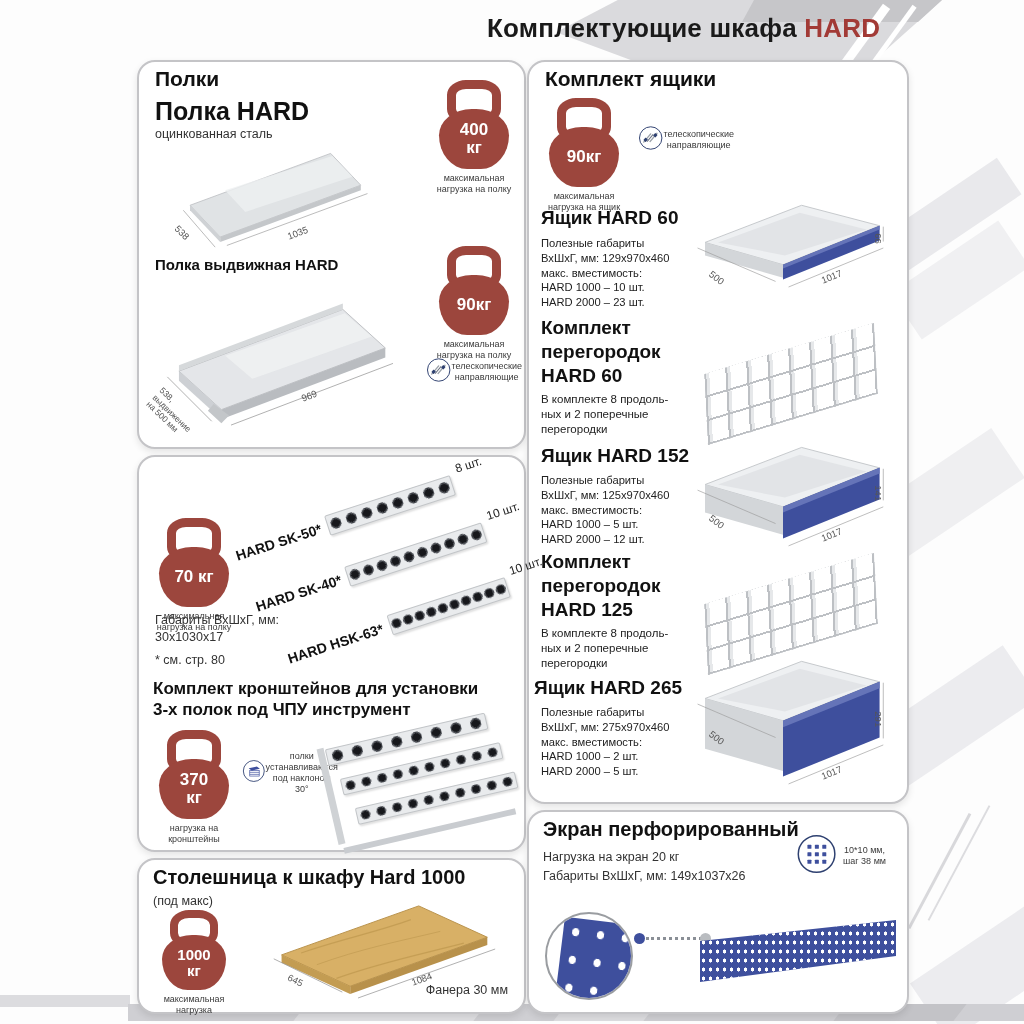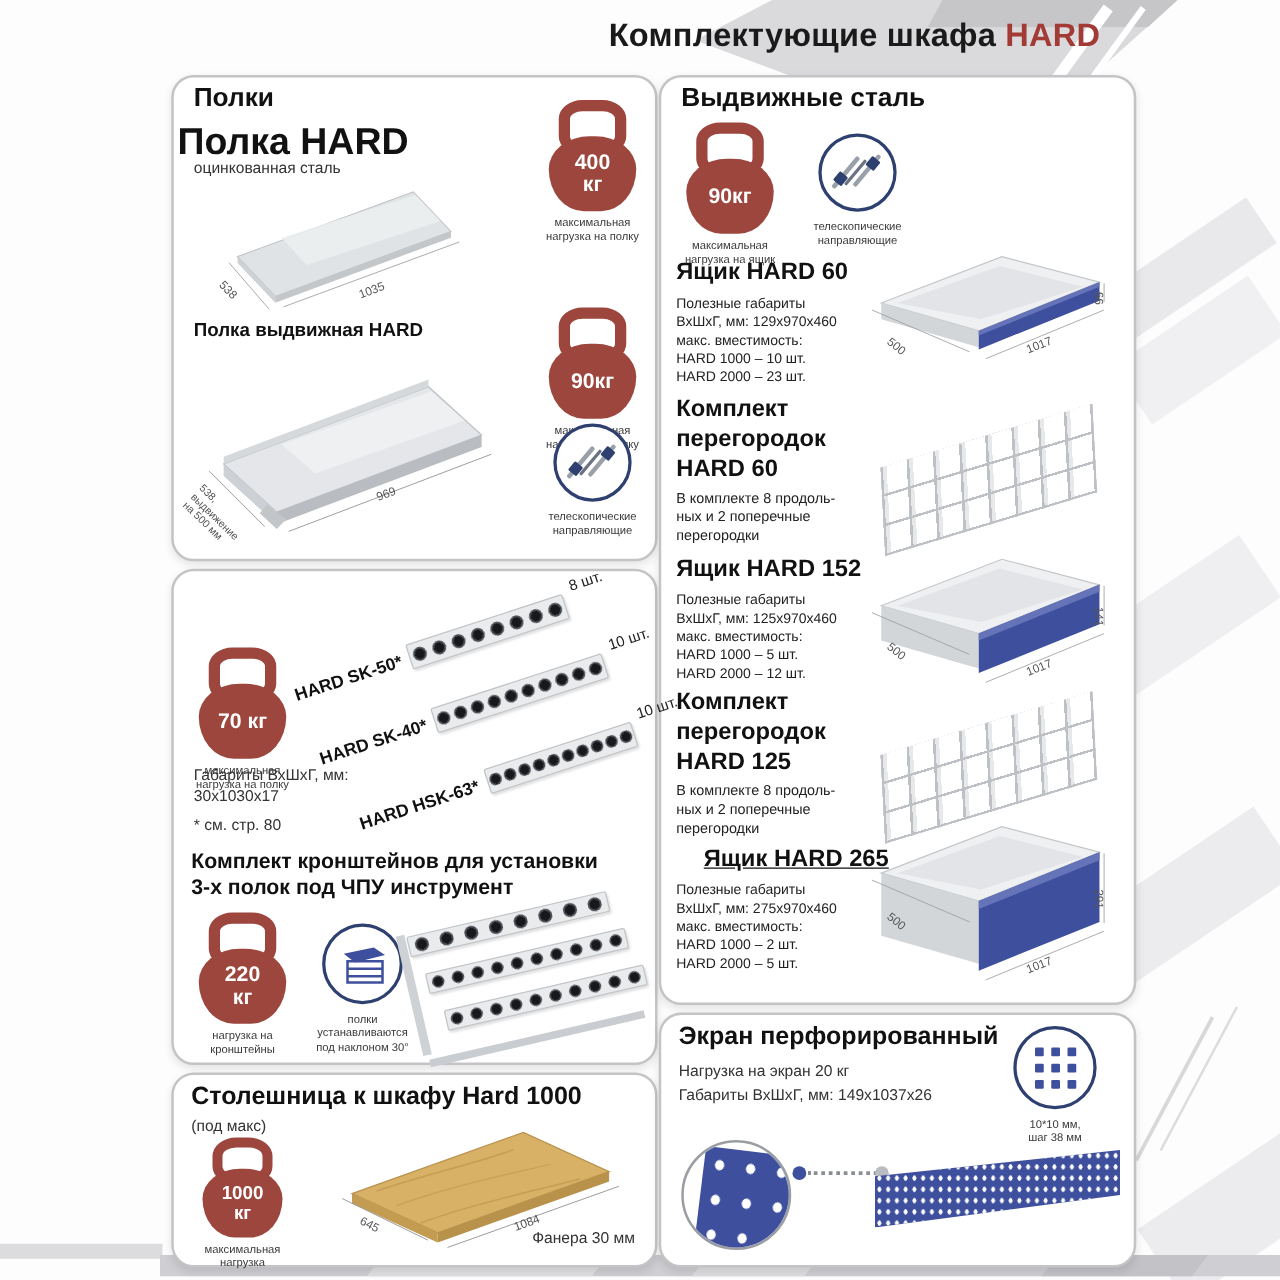--- a/index.html
+++ b/index.html
@@ -19,21 +19,21 @@
   .fig{position:absolute;z-index:3;}
   
   .kb{position:absolute;z-index:3;width:92px;display:flex;flex-direction:column;align-items:center;}
   .kb-handle{width:36px;height:26px;border:9px solid #9c463d;border-radius:19px/15px;margin-bottom:-15px;}
   .kb-body{width:70px;height:60px;background:#9c463d;border-radius:35px 35px 30px 30px/28px 28px 36px 36px;
            color:#fff;font-weight:700;font-size:17px;line-height:1.05;display:flex;align-items:center;
            justify-content:center;text-align:center;white-space:pre-line;position:relative;z-index:1;}
   .kb-sm .kb-body{width:64px;height:55px;font-size:15px;}
   .kb-sm .kb-handle{width:32px;height:22px;border-width:8px;margin-bottom:-13px;}
   .kb-cap{margin-top:4px;font-size:9px;line-height:1.25;color:#3a3a3a;text-align:center;width:92px;}
-  .circ-wrap{position:absolute;z-index:3;display:flex;flex-direction:column;align-items:center;width:96px;}
+  .circ-wrap{position:absolute;z-index:3;display:flex;flex-direction:row;align-items:center;width:96px;}
   .circ-cap{margin-top:4px;font-size:9px;line-height:1.25;color:#3a3a3a;text-align:center;width:96px;white-space:pre-line;}
   
   .cnc-item{position:absolute;z-index:3;display:flex;align-items:center;gap:7px;transform:rotate(-18deg);transform-origin:left center;}
   .cnc-name{font-weight:700;font-size:14px;color:#111;white-space:nowrap;}
   .cnc-count{font-size:12px;color:#222;white-space:nowrap;transform:translateY(-15px);}
   .strip{height:19px;border:1px solid #c2c5c8;border-radius:2px;background-color:#e9ebed;
          background-image:radial-gradient(circle,#17181c 0 32%,#4a4d53 32% 42%,transparent 46%);
          background-size:12.5% 100%;box-shadow:1px 2px 2px rgba(0,0,0,.12);}
   .holes-10{background-size:10% 100%;}
   
@@ -74,21 +74,21 @@
   <div class="deco" style="left:300px;top:1004px;width:180px;height:17px;background:#e0e0e3;transform:skewX(-38deg);"></div>
   <div class="deco" style="left:560px;top:1004px;width:90px;height:17px;background:#dedee1;transform:skewX(-38deg);"></div>
   <div class="deco" style="left:840px;top:1004px;width:120px;height:17px;background:#c3c3c7;transform:skewX(-38deg);"></div>
 
   <div class="page-title" style="left:487px;top:13px;">
     <span>Комплектующие шкафа </span><span style="color:#a23a36;">HARD</span>
   </div>
 
   <div class="card" style="left:137px;top:60px;width:385px;height:385px;"></div>
   <div class="card-h" style="left:155px;top:66px;">Полки</div>
-  <div class="sub-h" style="left:142px;top:97px;font-size:30px;text-align:center;">Полка HARD</div>
+  <div class="sub-h" style="left:155px;top:97px;font-size:25px;text-align:center;">Полка HARD</div>
   <div class="txt-md" style="left:155px;top:126px;">оцинкованная сталь</div>
 
   <div class="fig" style="left:160px;top:140px;width:235px;height:113px;">
     <svg width="235" height="113" viewBox="0 0 265 135">
       <polygon points="28,78 196,16 232,54 64,116" fill="#e0e3e5" stroke="#bdc0c3" stroke-width="1"></polygon>
       <polygon points="70,60 198,19 222,44 94,86" fill="#eef0f1" opacity="0.8"></polygon>
       <polygon points="64,116 232,54 232,60 64,122" fill="#c4c7ca"></polygon>
       <polygon points="28,78 64,116 64,122 28,84" fill="#cfd2d5"></polygon>
       <line x1="20" y1="84" x2="58" y2="128" stroke="#9a9a9a" stroke-width="0.8"></line>
       <line x1="72" y1="126" x2="240" y2="64" stroke="#9a9a9a" stroke-width="0.8"></line>
@@ -170,21 +170,21 @@
     <span class="cnc-name">HARD HSK-63*</span>
     <span class="strip holes-10" style="width:122px;"></span>
     <span class="cnc-count">10 шт.</span>
   </div>
 
   <div class="sec-h" style="left:153px;top:678px;font-size:17px;">Комплект кронштейнов для установки
 3-х полок под ЧПУ инструмент</div>
 
   <div class="kb" style="left:148px;top:730px;">
     <div class="kb-handle"></div>
-    <div class="kb-body pre">220
+    <div class="kb-body pre">370
 кг</div>
     <div class="kb-cap">нагрузка на кронштейны</div>
   </div>
 
   <div class="circ-wrap" style="left:242px;top:736px;">
     <svg width="70" height="70" viewBox="0 0 70 70">
       <circle cx="35" cy="35" r="31" fill="#fff" stroke="#2e4070" stroke-width="2.6"></circle>
       <polygon points="20,27 44,22 53,28 29,34" fill="#3e4f9d"></polygon>
       <rect x="23" y="33" width="28" height="17" fill="none" stroke="#3e4f9d" stroke-width="2"></rect>
       <line x1="23" y1="39" x2="51" y2="39" stroke="#3e4f9d" stroke-width="2"></line>
@@ -224,21 +224,21 @@
       <polygon points="20,60 90,92 90,100 20,68" fill="#c39c52"></polygon>
       <line x1="12" y1="64" x2="82" y2="98" stroke="#9a9a9a" stroke-width="0.8"></line>
       <line x1="98" y1="104" x2="238" y2="54" stroke="#9a9a9a" stroke-width="0.8"></line>
     </svg>
     <span class="dim" style="left:26px;top:76px;transform:rotate(27deg);">645</span>
     <span class="dim" style="left:150px;top:82px;transform:rotate(-20deg);">1084</span>
   </div>
   <div class="txt-md" style="left:390px;top:982px;width:118px;text-align:right;">Фанера 30 мм</div>
 
   <div class="card" style="left:527px;top:60px;width:378px;height:740px;"></div>
-  <div class="card-h" style="left:545px;top:66px;">Выдвижные сталь</div>
+  <div class="card-h" style="left:545px;top:66px;">Комплект ящики</div>
 
   <div class="kb" style="left:538px;top:98px;">
     <div class="kb-handle"></div>
     <div class="kb-body pre">90кг</div>
     <div class="kb-cap">максимальная нагрузка на ящик</div>
   </div>
   <div class="circ-wrap" style="left:638px;top:104px;">
     <svg width="68" height="68" viewBox="0 0 68 68">
       <circle cx="34" cy="34" r="30" fill="#fff" stroke="#2e4070" stroke-width="2.6"></circle>
       <g transform="rotate(-50 34 34)">
@@ -306,21 +306,21 @@
   </div>
 
   <div class="sec-h" style="left:541px;top:550px;">Комплект
 перегородок
 HARD 125</div>
   <div class="txt" style="left:541px;top:626px;">В комплекте 8 продоль-
 ных и 2 поперечные
 перегородки</div>
   <div class="lattice" style="left:706px;top:578px;"></div>
 
-  <div class="sec-h" style="left:563px;top:676px;text-decoration:underline;">Ящик HARD 265</div>
+  <div class="sec-h" style="left:534px;top:676px;">Ящик HARD 265</div>
   <div class="txt" style="left:541px;top:705px;width:155px;font-size:11.2px;">Полезные габариты
 ВхШхГ, мм: 275х970х460
 макс. вместимость:
 HARD 1000 – 2 шт.
 HARD 2000 – 5 шт.</div>
   <div class="fig" style="left:692px;top:652px;width:195px;height:145px;">
     <svg width="195" height="145" viewBox="0 0 210 156">
       <polygon points="14,50 118,10 202,32 98,74" fill="#eef0f2" stroke="#c3c6c9" stroke-width="1"></polygon>
       <polygon points="28,50 116,18 188,36 100,64" fill="#e2e4e7"></polygon>
       <polygon points="14,50 98,74 98,128 14,104" fill="#d3d6d9"></polygon>

